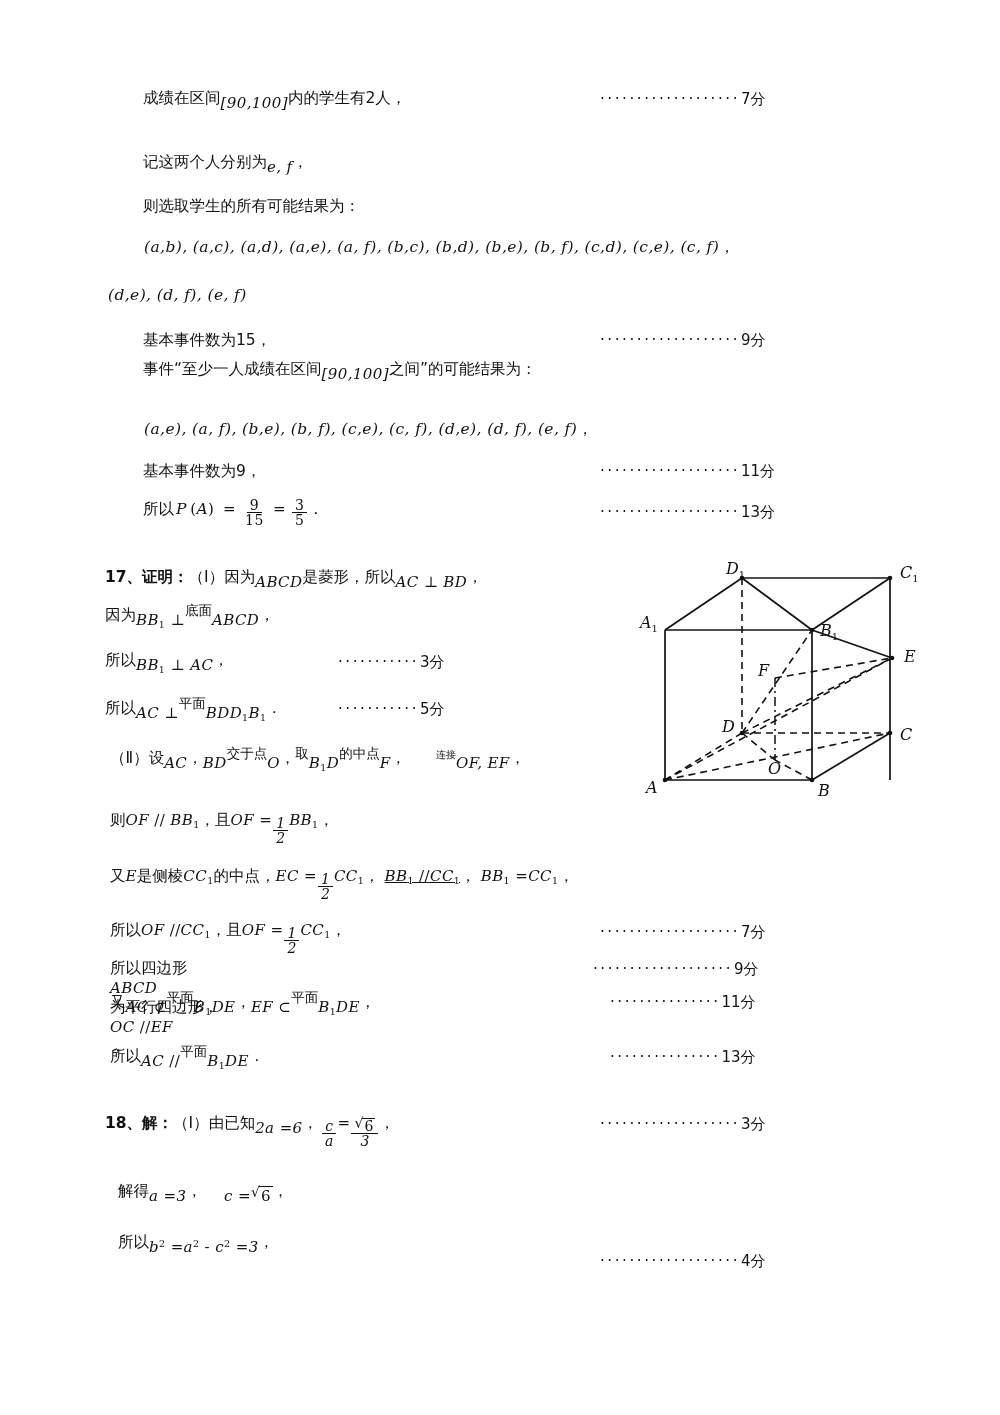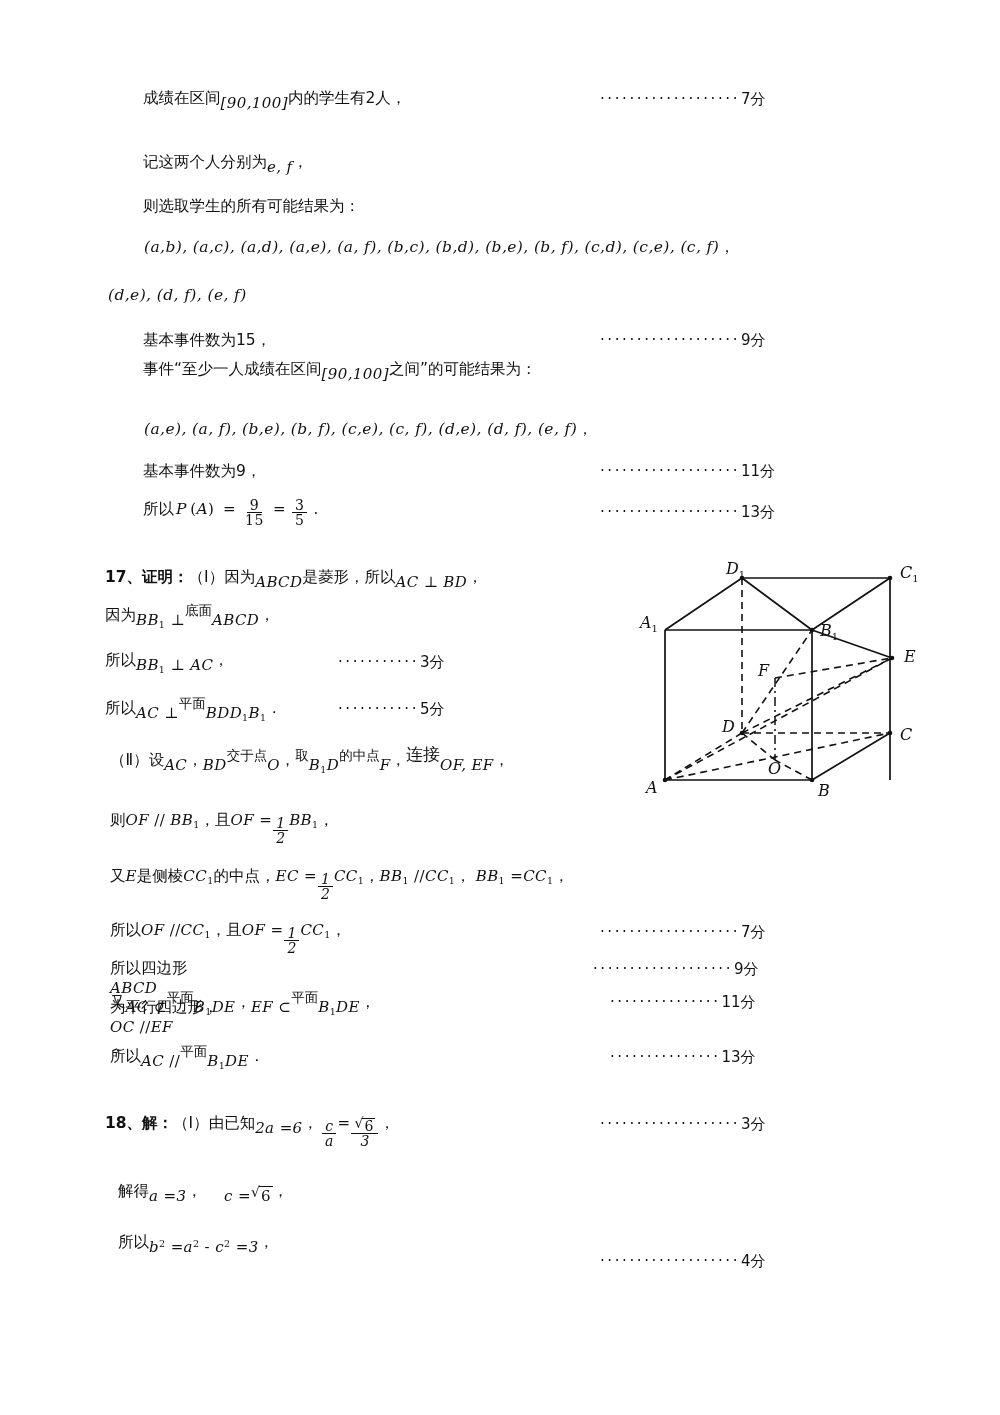--- a/index.html
+++ b/index.html
@@ -188,21 +188,21 @@
     <span class="cn">，</span>
     <span class="math mblk">BD</span>
     <span class="cn mblk-hi" style="font-size:13.5px;">交于点</span>
     <span class="math mblk">O</span>
     <span class="cn">，</span>
     <span class="cn mblk-hi" style="font-size:13.5px;">取</span>
     <span class="math mblk">B<span class="sub">1</span>D</span>
     <span class="cn mblk-hi" style="font-size:13.5px;">的中点</span>
     <span class="math mblk">F</span>
     <span class="cn">，</span>
-    <span class="cn mblk-hi" style="font-size:17px;">连接</span>
+    <span class="cn mblk-hi" style="font-size:10px;margin-left:30px;">连接</span>
     <span class="math mblk">OF, EF</span>
     <span class="cn">，</span>
   </div>
 
   <div class="line" style="left:110px;top:810px;">
     <span class="cn">则</span>
     <span class="math">OF <span class="up">//</span> BB<span class="sub">1</span></span>
     <span class="cn">，且</span>
     <span class="math">OF <span class="up">=</span></span>
     <span class="frac">
@@ -219,21 +219,21 @@
     <span class="cn">是侧棱</span>
     <span class="math">CC<span class="sub">1</span></span>
     <span class="cn">的中点，</span>
     <span class="math">EC <span class="up">=</span></span>
     <span class="frac">
       <span class="num up">1</span>
         <span class="den up">2</span>
     </span>
     <span class="math">CC<span class="sub">1</span></span>
     <span class="cn">，</span>
-    <span class="math" style="">BB<span class="sub">1</span> <span class="up">//</span>CC<span class="sub">1</span></span>
+    <span class="math" style="margin-left:5px;text-decoration:underline;">BB<span class="sub">1</span> <span class="up">//</span>CC<span class="sub">1</span></span>
     <span class="cn">，</span>
     <span class="math" style="margin-left:5px;">BB<span class="sub">1</span> <span class="up">=</span>CC<span class="sub">1</span></span>
     <span class="cn">，</span>
   </div>
 
   <div class="line" style="left:110px;top:920px;">
     <span class="cn">所以</span>
     <span class="math">OF <span class="up">//</span>CC<span class="sub">1</span></span>
     <span class="cn">，且</span>
     <span class="math">OF <span class="up">=</span></span>

